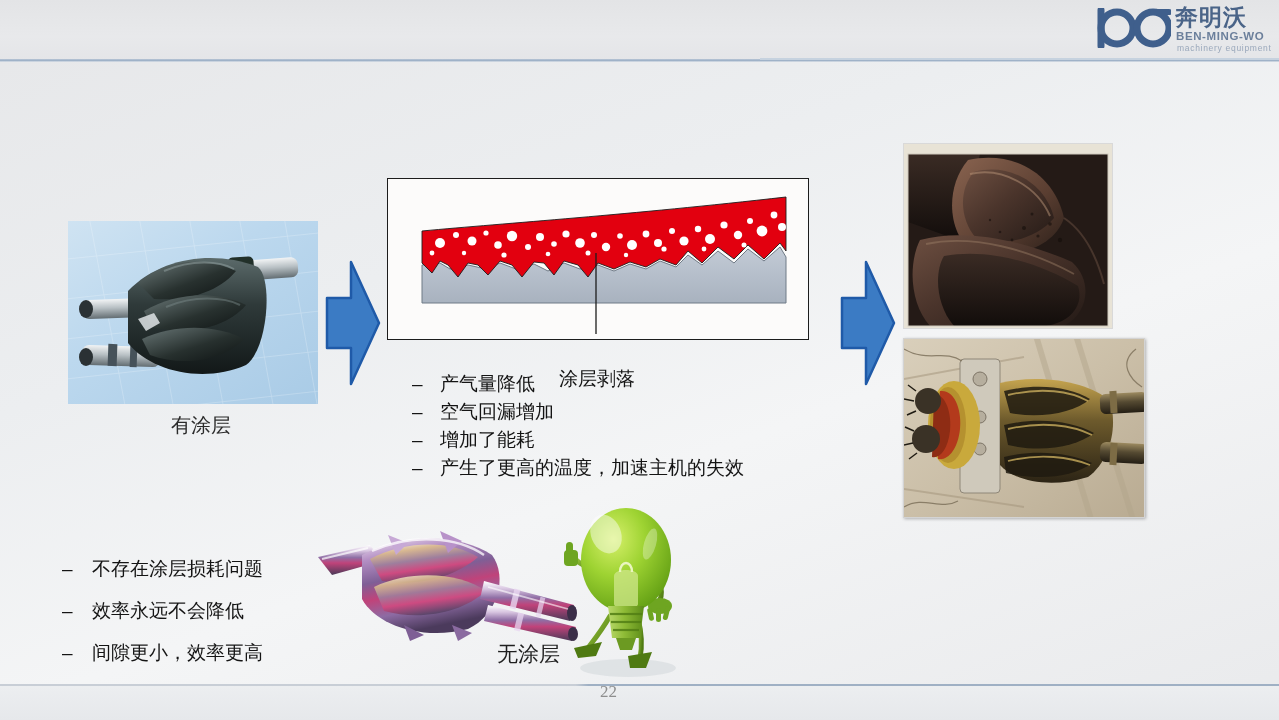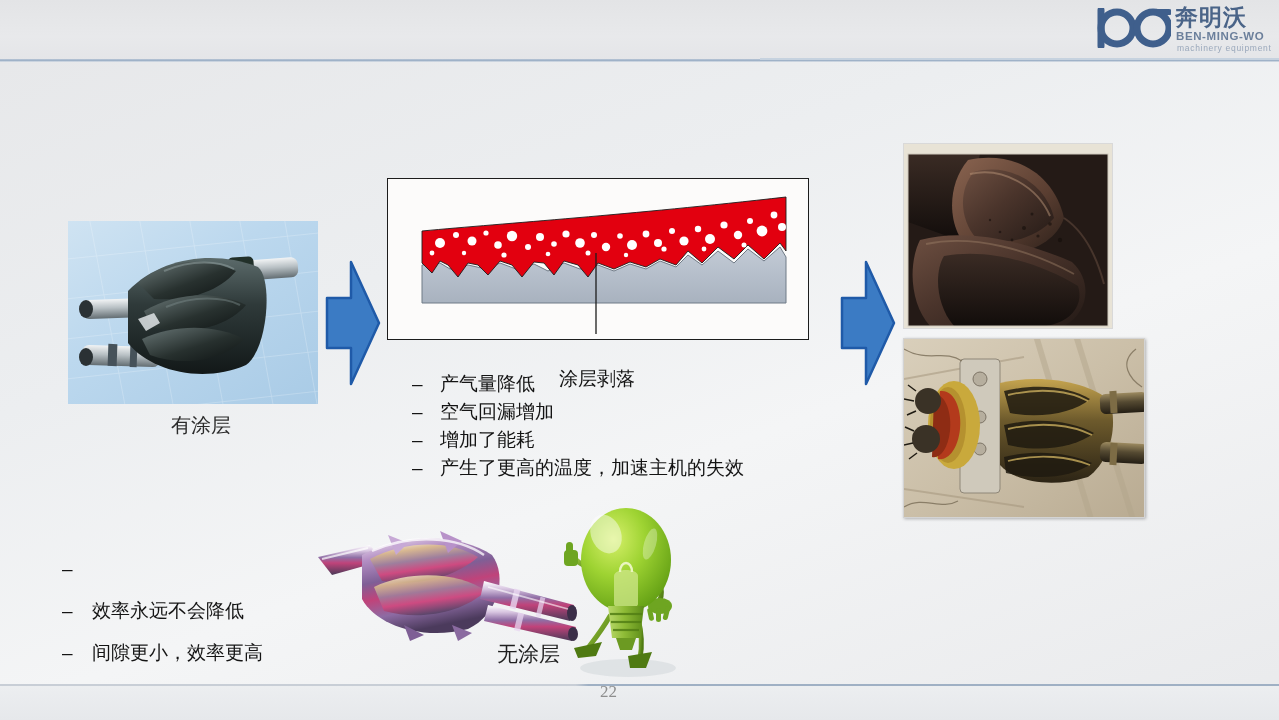--- a/index.html
+++ b/index.html
@@ -541,20 +541,21 @@
         <path d="M0 10 C24 24, 40 10, 58 22"></path>
         <path d="M232 10 C214 24, 226 40, 238 48"></path>
         <path d="M0 168 C20 156, 36 172, 54 162"></path>
       </g>
     </svg>
   </div>
 
   <ul class="bullets bullets-bottom">
     <li>
       <span class="dash">–</span>
+      <span class="btext">不存在涂层损耗问题</span>
     </li>
     <li>
       <span class="dash">–</span>
       <span class="btext">效率永远不会降低</span>
     </li>
     <li>
       <span class="dash">–</span>
       <span class="btext">间隙更小，效率更高</span>
     </li>
   </ul>

